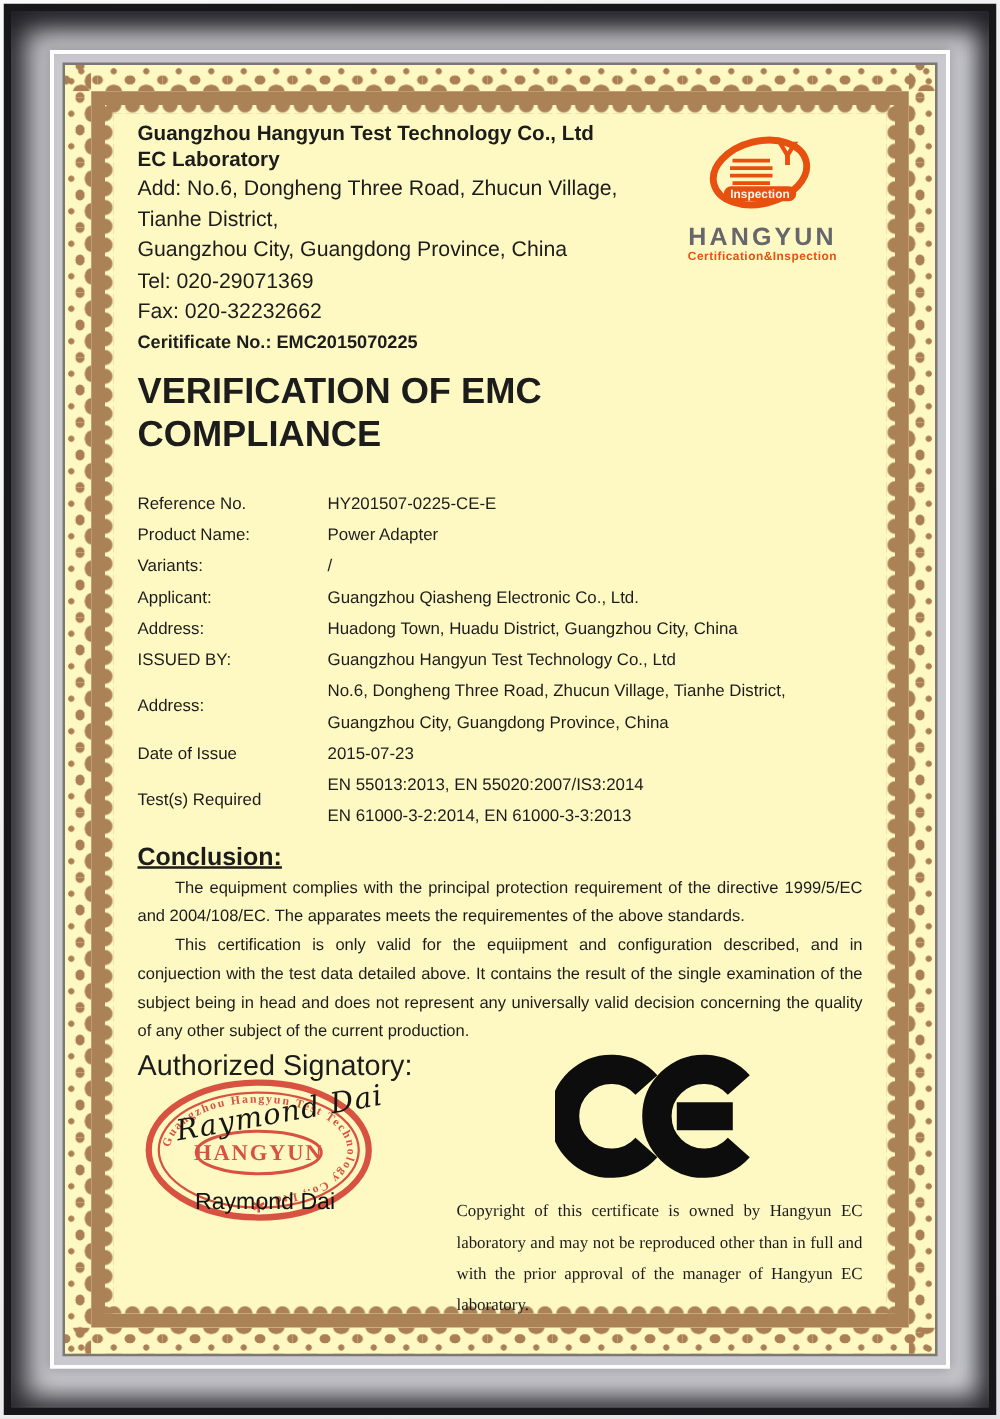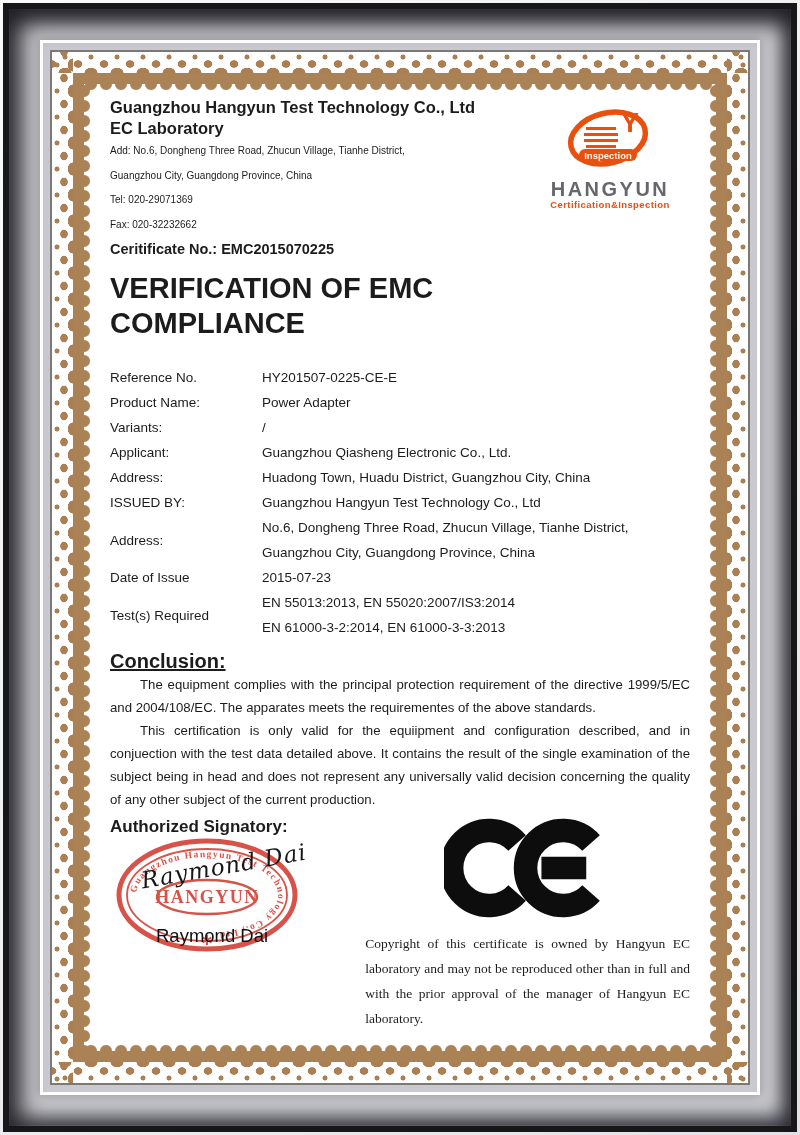--- a/index.html
+++ b/index.html
@@ -9,21 +9,21 @@
   .frame-black{position:absolute;inset:3px;background:#17171a;}
   .frame-metal{position:absolute;inset:9px;background:#c9c9cf;
     box-shadow:inset 0 16px 20px rgba(25,25,30,.85),
                inset 16px 0 20px rgba(25,25,30,.6),
                inset -12px 0 16px rgba(25,25,30,.45),
                inset 0 -12px 16px rgba(25,25,30,.45),
                inset 0 0 0 1px #ededf0;}
   .frame-metal:after{content:"";position:absolute;inset:34px;background:transparent;
     box-shadow:0 0 0 3px #fdfdfe, 0 0 10px 4px rgba(0,0,0,.25);}
   
-  .paper{position:absolute;inset:52px;background:#ffffff;box-shadow:0 0 0 2px rgba(60,52,40,.55);}
+  .paper{position:absolute;inset:52px;background:#fef9c3;box-shadow:0 0 0 2px rgba(60,52,40,.55);}
   
   .orn{position:absolute;background-repeat:repeat-x;}
   .orn-top,.orn-bot{left:0;right:0;height:21px;background-size:26px 21px;}
   .orn-top{top:0;background-image:
      radial-gradient(10px 8px at 13px 21px,#aa7f54 62%,rgba(0,0,0,0) 68%),
      radial-gradient(4px 4px at 13px 5px,#aa7f54 55%,rgba(0,0,0,0) 70%),
      radial-gradient(7px 6px at 0px 12px,#aa7f54 58%,rgba(0,0,0,0) 66%),
      radial-gradient(7px 6px at 26px 12px,#aa7f54 58%,rgba(0,0,0,0) 66%);}
   .orn-bot{bottom:0;background-image:
      radial-gradient(10px 8px at 13px 0px,#aa7f54 62%,rgba(0,0,0,0) 68%),
@@ -46,35 +46,35 @@
   .bandin{position:absolute;inset:0;}
   .sc{position:absolute;}
   .sc-t{top:0;left:0;right:0;height:7px;background:radial-gradient(circle 7px at 7px 0,#ab8256 5.4px,rgba(0,0,0,0) 6.6px);background-size:15px 7px;background-repeat:repeat-x;}
   .sc-b{bottom:0;left:0;right:0;height:7px;background:radial-gradient(circle 7px at 7px 7px,#ab8256 5.4px,rgba(0,0,0,0) 6.6px);background-size:15px 7px;background-repeat:repeat-x;}
   .sc-l{left:0;top:0;bottom:0;width:7px;background:radial-gradient(circle 7px at 0 7px,#ab8256 5.4px,rgba(0,0,0,0) 6.6px);background-size:7px 15px;background-repeat:repeat-y;}
   .sc-r{right:0;top:0;bottom:0;width:7px;background:radial-gradient(circle 7px at 7px 7px,#ab8256 5.4px,rgba(0,0,0,0) 6.6px);background-size:7px 15px;background-repeat:repeat-y;}
   
   .content{position:absolute;inset:0;padding:13px 26px 8px;box-sizing:border-box;overflow:hidden;}
   .hdr{display:flex;justify-content:space-between;}
   .co1,.co2{font-weight:bold;font-size:16.5px;line-height:21px;}
-  .info{font-size:10px;line-height:24.5px;}
+  .info{font-size:17px;line-height:24.5px;}
   .logo{width:160px;text-align:center;padding-top:8px;flex:0 0 auto;}
   .logo-name{color:#66666c;font-weight:bold;font-size:20px;letter-spacing:2.5px;line-height:20px;}
   .logo-tag{color:#e8500f;font-size:9.5px;font-weight:bold;letter-spacing:.4px;}
   .certno{font-weight:bold;font-size:14.5px;margin-top:4px;}
   .title{font-weight:bold;font-size:29px;line-height:35px;margin-top:14px;}
   .fields{margin-top:24px;font-size:13.5px;line-height:25px;}
   .frow{display:flex;}
   .flabel{width:152px;flex:0 0 auto;display:flex;align-items:center;}
   .fval{flex:1;}
   .concl-h{font-weight:bold;text-decoration:underline;font-size:20px;margin-top:9px;line-height:24px;}
   .para{font-size:13.2px;line-height:23px;text-align:justify;text-indent:30px;}
   .bottomrow{display:flex;margin-top:4px;}
   .sigcol{width:44%;position:relative;flex:0 0 auto;}
-  .sig-h{font-weight:bold;font-size:17px;line-height:24px;}
+  .sig-h{font-weight:normal;font-size:23px;line-height:24px;}
   .stampwrap{position:relative;width:190px;height:116px;margin-left:2px;margin-top:-2px;}
   .signature{position:absolute;top:16px;left:28px;font-family:"DejaVu Serif",serif;font-style:italic;font-size:23px;transform:rotate(-10deg);color:#161616;white-space:nowrap;letter-spacing:1px;}
   .printed{position:absolute;bottom:6px;left:44px;font-size:18.5px;color:#111;}
   .cecol{flex:1;display:flex;flex-direction:column;align-items:center;padding-top:2px;}
   .copyright{font-family:"Liberation Serif",serif;font-size:13.5px;line-height:25px;text-align:justify;margin-top:12px;width:100%;}
 </style>
 </head>
 <body>
 
 <div class="stage">

